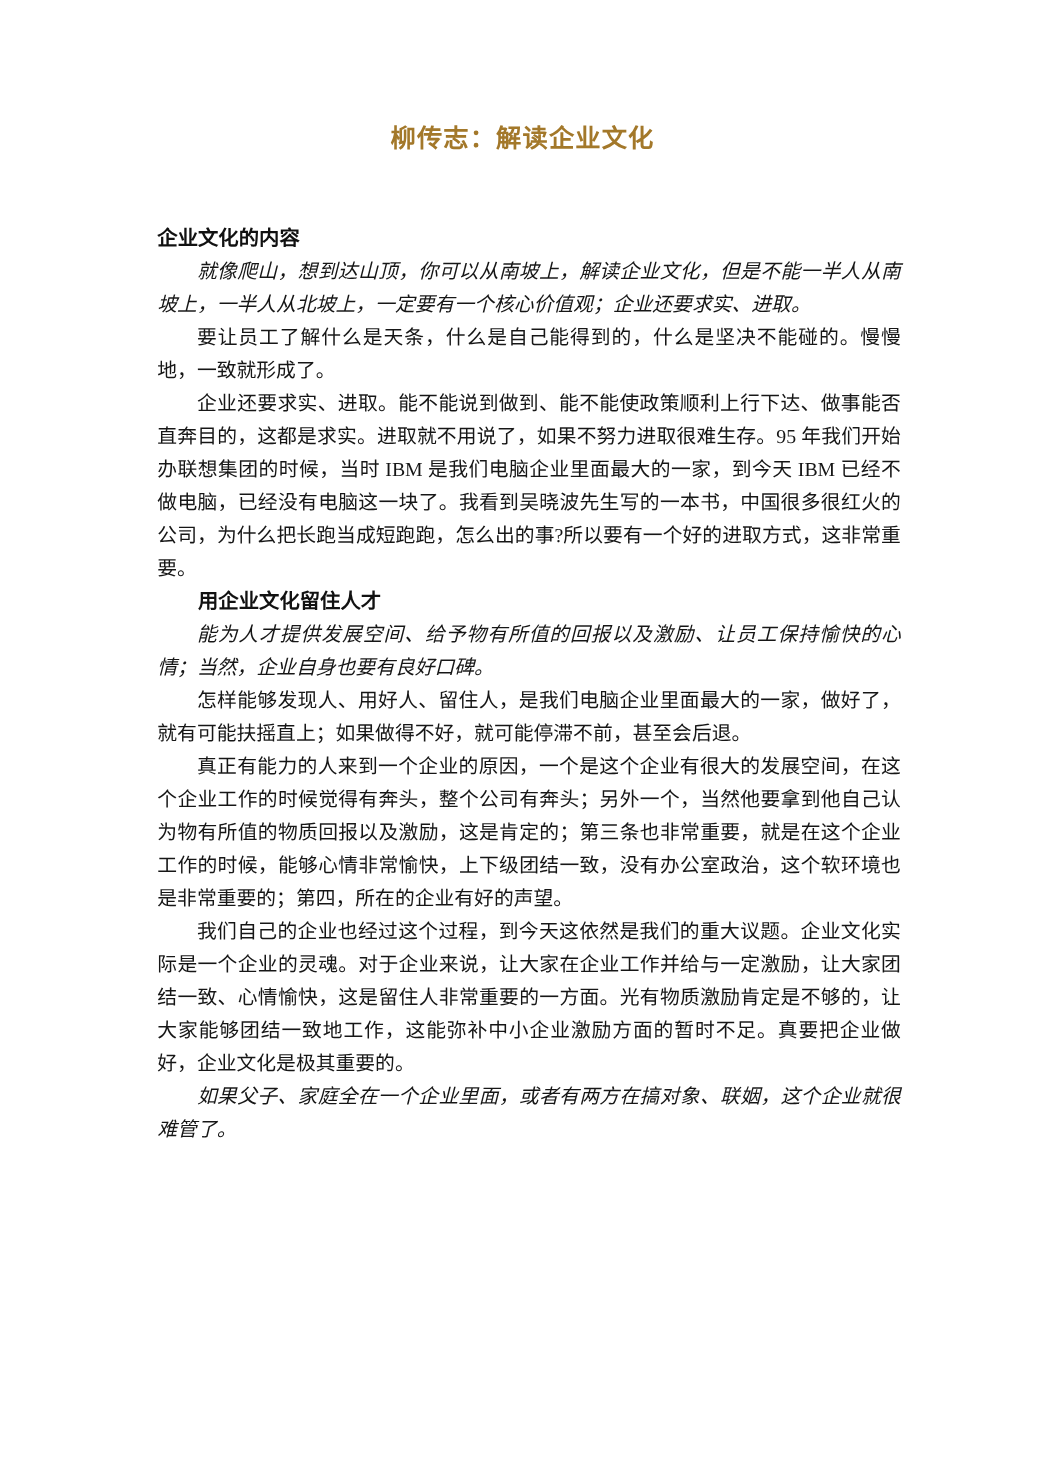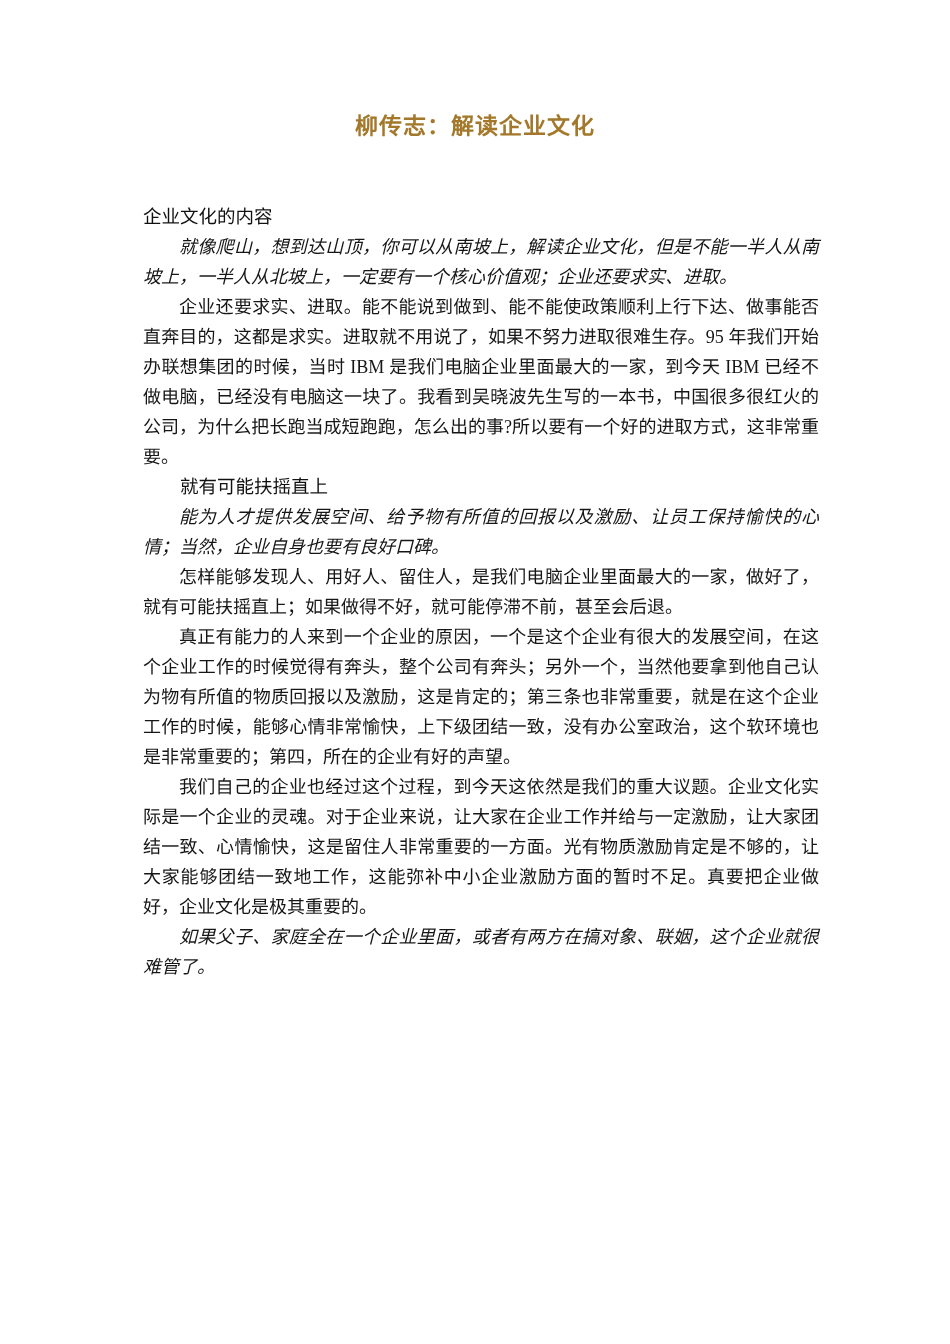--- a/index.html
+++ b/index.html
@@ -25,21 +25,21 @@
   }
   .content {
     margin:60px 0 0 143px;
     width:676px;
     font-size:18px;
     line-height:30px;
     text-align:justify;
   }
   .section-heading {
     font-family:"Liberation Sans", sans-serif;
-    font-weight:normal;
+    font-weight:bold;
     font-size:18.5px;
     line-height:30px;
     color:#111111;
   }
   .section-heading.indented { text-indent:2em; }
   .content p {
     text-indent:2em;
     margin:0;
   }
   .content p.kai {
@@ -51,25 +51,26 @@
 
 <div class="page">
 
   <h1 class="doc-title">柳传志：解读企业文化</h1>
 
   <div class="content">
 
     <div class="section">
       <h2 class="section-heading">企业文化的内容</h2>
       <p class="kai">就像爬山，想到达山顶，你可以从南坡上，解读企业文化，但是不能一半人从南坡上，一半人从北坡上，一定要有一个核心价值观；企业还要求实、进取。</p>
+      <p>要让员工了解什么是天条，什么是自己能得到的，什么是坚决不能碰的。慢慢地，一致就形成了。</p>
       <p>企业还要求实、进取。能不能说到做到、能不能使政策顺利上行下达、做事能否直奔目的，这都是求实。进取就不用说了，如果不努力进取很难生存。95 年我们开始办联想集团的时候，当时 IBM 是我们电脑企业里面最大的一家，到今天 IBM 已经不做电脑，已经没有电脑这一块了。我看到吴晓波先生写的一本书，中国很多很红火的公司，为什么把长跑当成短跑跑，怎么出的事?所以要有一个好的进取方式，这非常重要。</p>
     </div>
 
     <div class="section">
-      <h2 class="section-heading indented">就有可能扶摇直上</h2>
+      <h2 class="section-heading indented">用企业文化留住人才</h2>
       <p class="kai">能为人才提供发展空间、给予物有所值的回报以及激励、让员工保持愉快的心情；当然，企业自身也要有良好口碑。</p>
       <p>怎样能够发现人、用好人、留住人，是我们电脑企业里面最大的一家，做好了，就有可能扶摇直上；如果做得不好，就可能停滞不前，甚至会后退。</p>
       <p>真正有能力的人来到一个企业的原因，一个是这个企业有很大的发展空间，在这个企业工作的时候觉得有奔头，整个公司有奔头；另外一个，当然他要拿到他自己认为物有所值的物质回报以及激励，这是肯定的；第三条也非常重要，就是在这个企业工作的时候，能够心情非常愉快，上下级团结一致，没有办公室政治，这个软环境也是非常重要的；第四，所在的企业有好的声望。</p>
       <p>我们自己的企业也经过这个过程，到今天这依然是我们的重大议题。企业文化实际是一个企业的灵魂。对于企业来说，让大家在企业工作并给与一定激励，让大家团结一致、心情愉快，这是留住人非常重要的一方面。光有物质激励肯定是不够的，让大家能够团结一致地工作，这能弥补中小企业激励方面的暂时不足。真要把企业做好，企业文化是极其重要的。</p>
     </div>
 
     <div class="section">
       <p class="kai">如果父子、家庭全在一个企业里面，或者有两方在搞对象、联姻，这个企业就很难管了。</p>
     </div>
 

